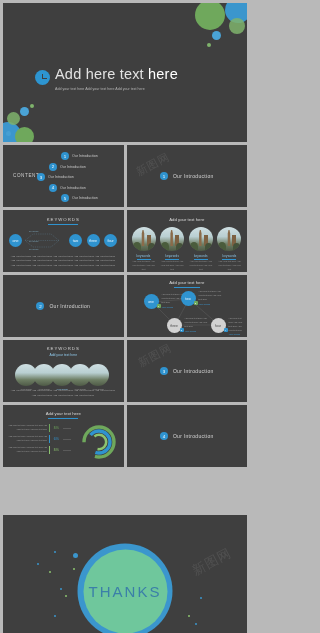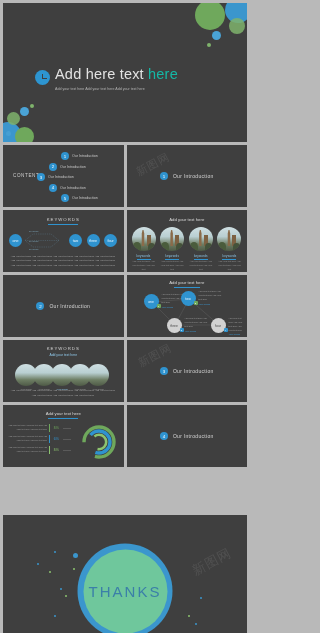--- a/index.html
+++ b/index.html
@@ -40,21 +40,21 @@
   }
   .clockicon:before{
     content:""; position:absolute; left:7px; top:3.5px;
     width:1.4px;height:5px;background:#3f3f3f;
   }
   .clockicon:after{
     content:""; position:absolute; left:7px; top:7.5px;
     width:4.5px;height:1.4px;background:#3f3f3f;
   }
   .t-main{ font-size:14.5px; color:#e2e2e2; letter-spacing:.2px; line-height:1; }
-  .t-main .accent{ color:#14b8a6; }
+  .t-main .accent{ color:#ffffff; }
   .t-sub{
     font-size:3.6px; color:#b3b3b3; line-height:1.75; margin-top:4px;
     width:105px;
   }
 
   
   .num-circle{
     width:8px;height:8px;border-radius:50%;
     background:#2f93cf; color:#fff;
     font-size:4.4px; display:flex; align-items:center; justify-content:center;

